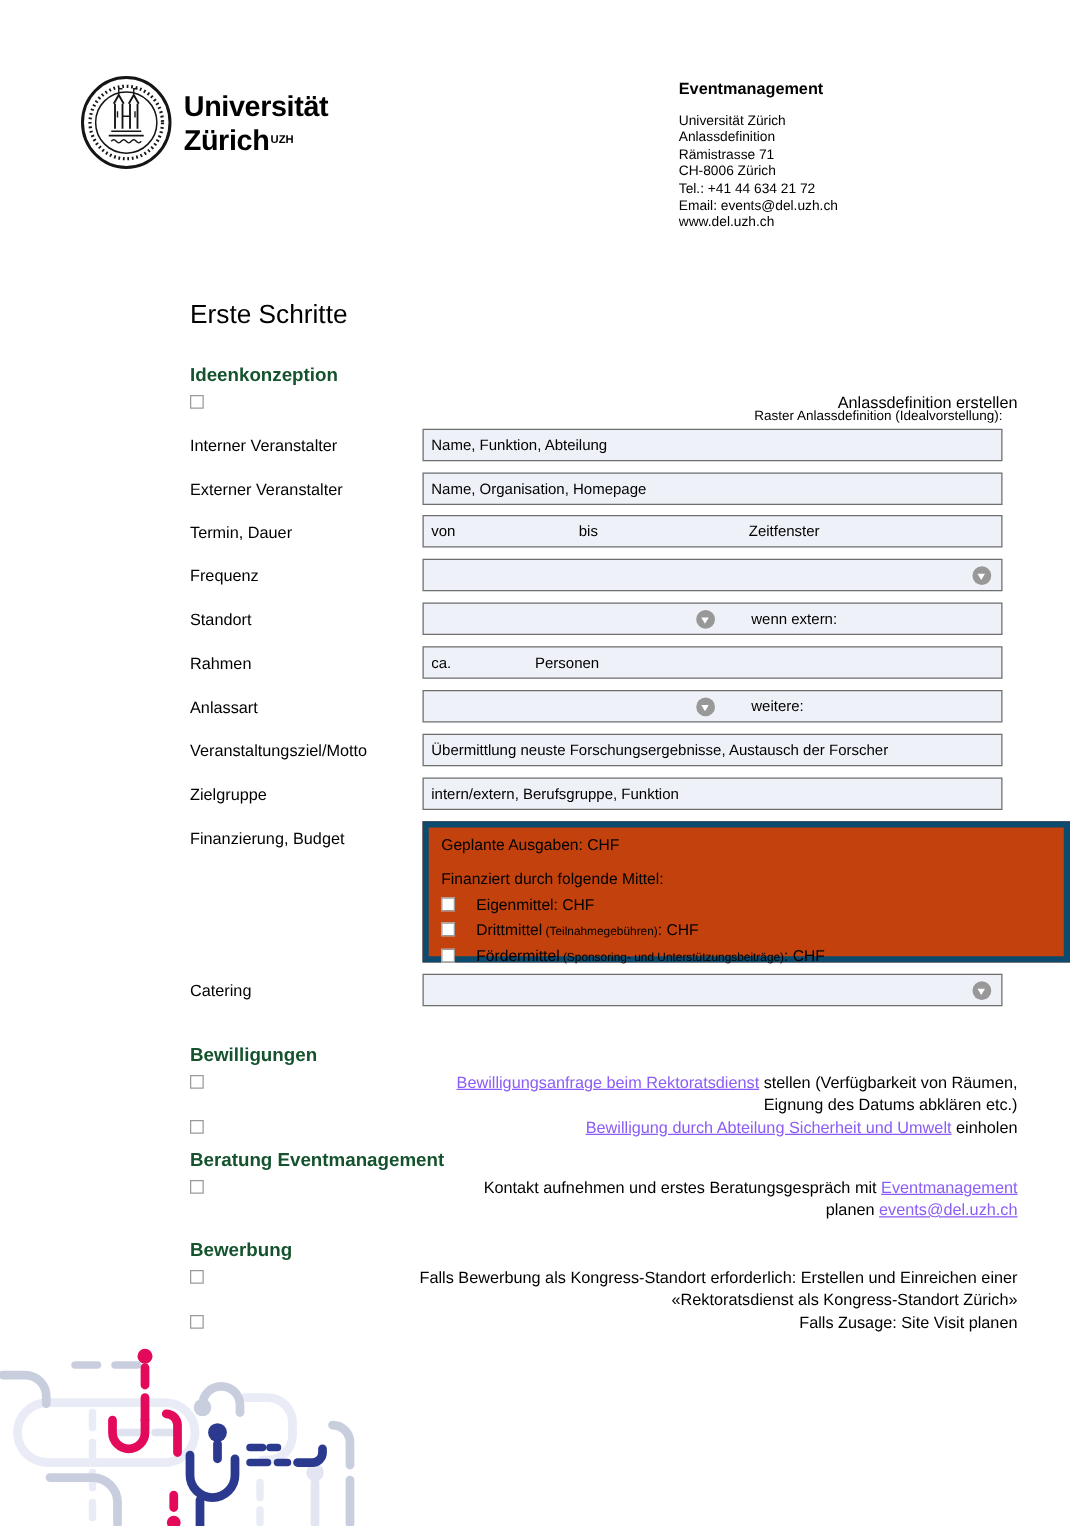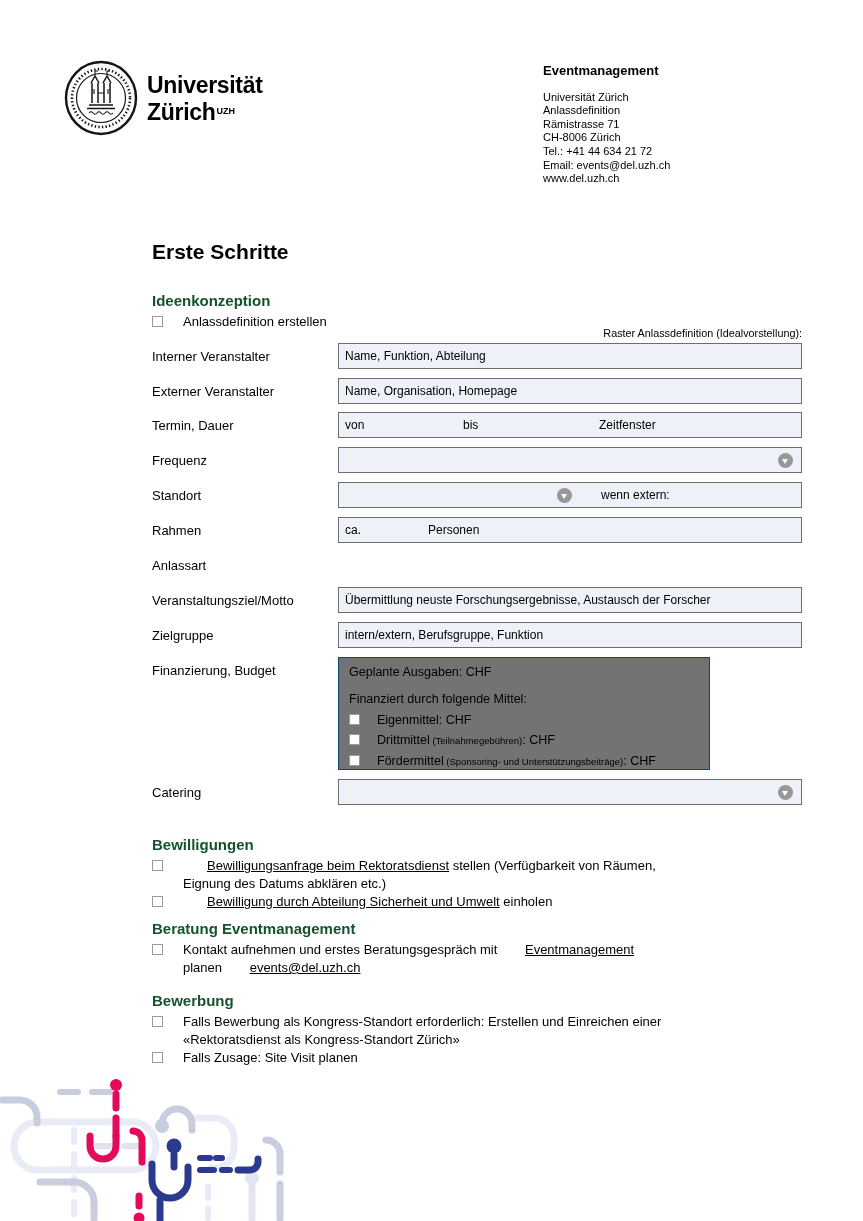--- a/index.html
+++ b/index.html
@@ -10,49 +10,49 @@
   }
 
   
   .seal { position:absolute; left:63px; top:59px; }
   .wordmark { position:absolute; left:147px; top:72px; font-size:23px; font-weight:bold; line-height:26px; letter-spacing:-0.3px; }
   .wordmark sup { font-size:9px; vertical-align:0.7em; letter-spacing:0; margin-left:1px; }
   .contact { position:absolute; left:543px; top:64px; font-size:11px; line-height:13.6px; }
   .contact-title { font-size:13px; font-weight:bold; margin:0 0 13px 0; }
 
   
-  .doc-title { position:absolute; left:152px; top:240px; margin:0; font-size:21px; font-weight:bold; }
+  .doc-title { position:absolute; left:152px; top:240px; margin:0; font-size:21px; font-weight:normal; }
   .sec-h { font-size:15px; font-weight:bold; color:#14532d; margin:0 0 4px 0; }
 
   .ideen-block { position:absolute; left:152px; top:292px; width:662px; }
-  .chk-row { position:relative; padding-left:31px; font-size:13px; line-height:18px; }
+  .chk-row { position:relative; padding-left:10px; font-size:13px; line-height:18px;text-align:right; }
   .cb { position:absolute; left:0; top:2.5px; width:11px; height:11px; border:1px solid #9a9a9a; background:#fff; }
   .note { position:absolute; top:327px; right:61px; font-size:10.8px; }
 
   
   .frow { position:absolute; left:152px; width:662px; height:26px; }
   .flabel { position:absolute; left:0; top:6px; font-size:13px; white-space:nowrap; }
   .field { position:absolute; left:186px; top:0; width:464px; height:26px; background:#eef1f8; border:1px solid #6e6e6e; cursor:text; }
   .fv { position:absolute; top:5px; font-size:12px; white-space:nowrap; }
   .dd { position:absolute; top:5px; width:15px; height:15px; background:#989898; border-radius:50%; cursor:pointer; }
   .dd::after { content:""; position:absolute; left:4px; top:5.5px; width:0; height:0;
     border-left:3.5px solid transparent; border-right:3.5px solid transparent; border-top:5px solid #fff; }
 
   
   .budget-row { position:absolute; left:152px; top:657px; width:662px; }
-  .budget-box { position:absolute; left:186px; top:0; width:372px; height:113px; background:#737373; border:1px solid #0c4a6e; padding:7px 10px 0 10px; font-size:12.5px; }
+  .budget-box { position:absolute; left:186px; top:0; width:518px; height:113px; background:#c2410c; border:5px solid #0c4a6e; padding:7px 10px 0 10px; font-size:12.5px; }
   .bl1 { margin:0; }
   .bl2 { margin:13px 0 0 0; }
   .b-chk { position:relative; padding-left:28px; margin-top:6.5px; font-size:12.5px; }
   .b-chk .cb { top:1px; }
   .b-note { font-size:9.5px; }
 
   
   .checklist { position:absolute; left:152px; width:662px; }
-  .lnk { color:#000000; text-decoration:underline; cursor:pointer;margin-left:24px; }
+  .lnk { color:#8b5cf6; text-decoration:underline; cursor:pointer; }
 
   .deco { position:absolute; left:0; top:1078px; }
 </style>
 </head>
 <body>
 
 <div class="page">
 
   <svg class="seal" width="76" height="78" viewBox="0 0 76 78">
     <ellipse cx="38" cy="39" rx="35" ry="36" stroke="#151515" stroke-width="2.4" fill="none"></ellipse>
@@ -135,20 +135,24 @@
   <div class="frow" style="top:517px">
     <span class="flabel">Rahmen</span>
     <div class="field">
       <span class="fv" style="left:6px">ca.</span>
       <span class="fv" style="left:89px">Personen</span>
     </div>
   </div>
 
   <div class="frow" style="top:552px">
     <span class="flabel">Anlassart</span>
+    <div class="field">
+      <span class="dd" style="left:218px"></span>
+      <span class="fv" style="left:262px">weitere:</span>
+    </div>
   </div>
 
   <div class="frow" style="top:587px">
     <span class="flabel">Veranstaltungsziel/Motto</span>
     <div class="field">
       <span class="fv" style="left:6px">Übermittlung neuste Forschungsergebnisse, Austausch der Forscher</span>
     </div>
   </div>
 
   <div class="frow" style="top:622px">

